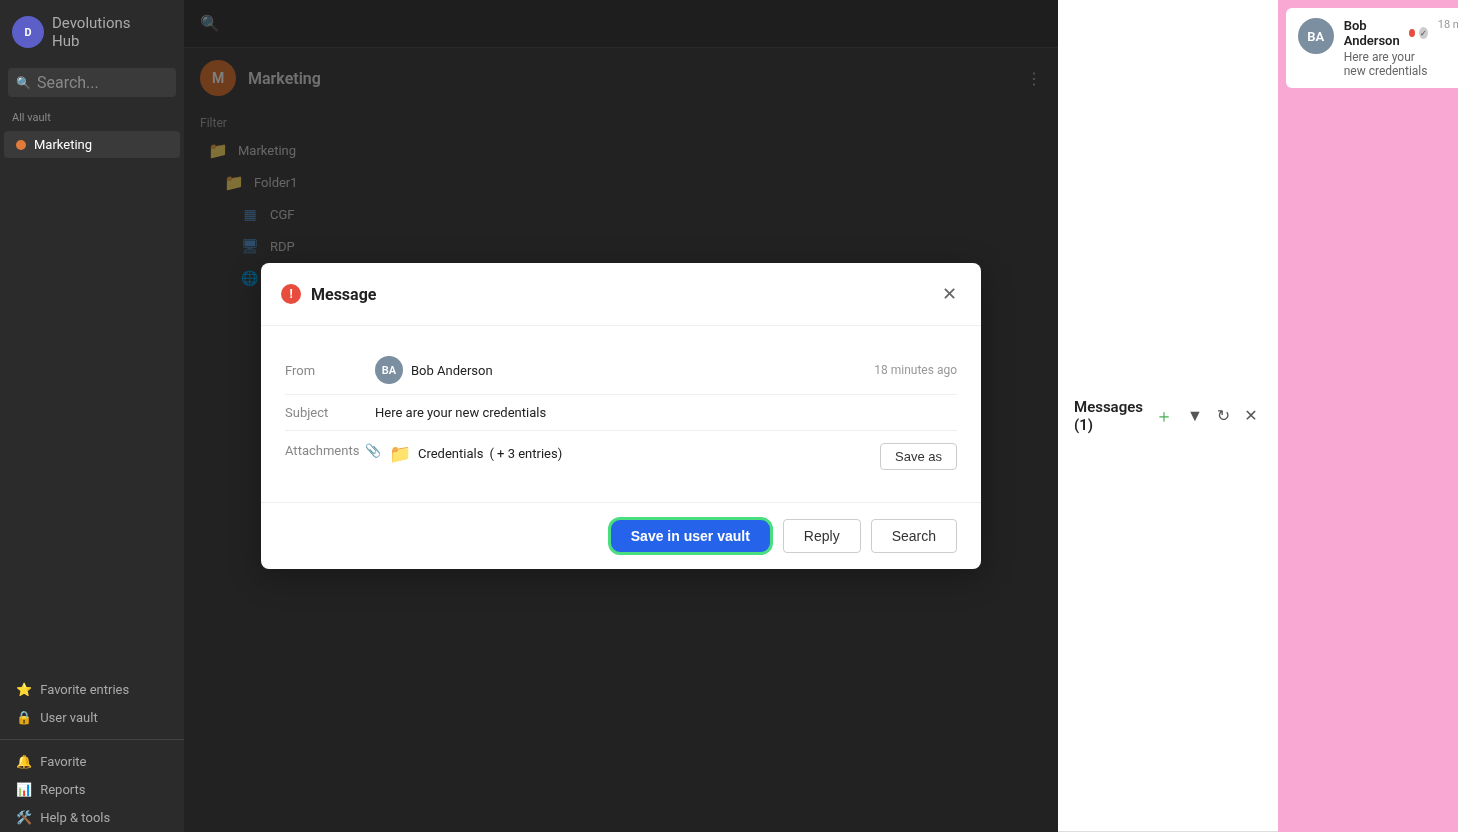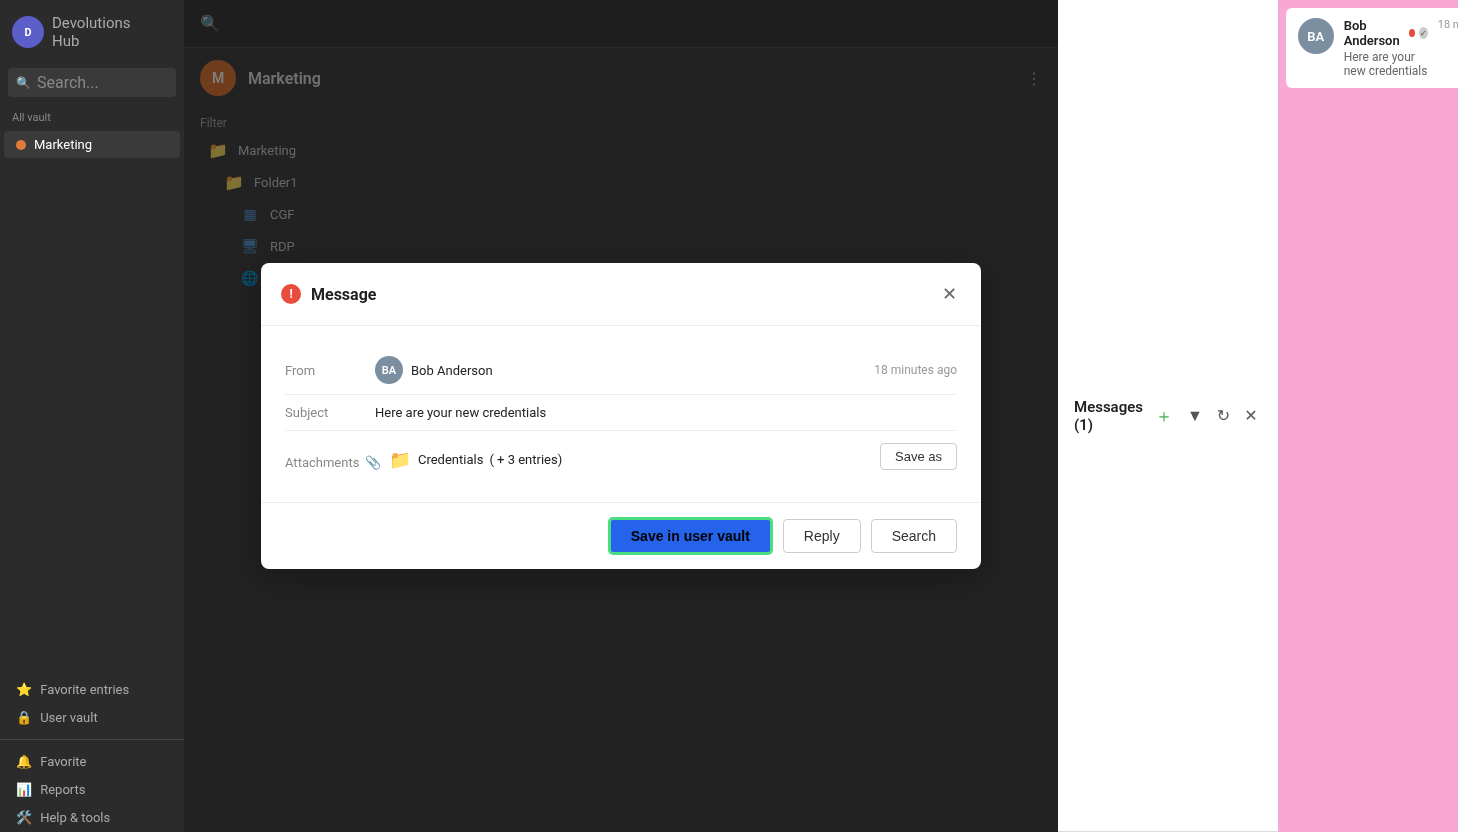--- a/index.html
+++ b/index.html
@@ -181,38 +181,38 @@
     .sender-avatar { width: 28px; height: 28px; border-radius: 50%; background: #7b8fa0; color: #fff; display: flex; align-items: center; justify-content: center; font-size: 11px; font-weight: 600; }
     .modal-message-area {
       margin: 12px 0;
       background: #f5f5f5;
       border-radius: 6px;
       padding: 16px;
       min-height: 190px;
       font-size: 13px;
       color: #333;
     }
-    .modal-attachments { display: flex; align-items: flex-end; padding: 12px 0; gap: 8px; }
+    .modal-attachments { display: flex; align-items: flex-start; padding: 12px 0; gap: 8px; }
     .attachment-label { font-size: 13px; color: #888; display: flex; align-items: center; gap: 6px; }
     .attachment-file { display: flex; align-items: center; gap: 6px; font-size: 13px; color: #222; }
     .attachment-folder-icon { color: #e0a040; font-size: 18px; }
     .save-as-btn { margin-left: auto; border: 1px solid #ccc; background: #fff; border-radius: 4px; padding: 5px 14px; font-size: 13px; color: #333; cursor: pointer; }
     .modal-footer {
       padding: 14px 24px;
       border-top: 1px solid #eee;
       display: flex;
       justify-content: flex-end;
       gap: 10px;
       align-items: center;
     }
     .btn-primary {
       background: #2563eb;
-      color: #000000;
+      color: #ffffff;
       border: 3px solid #4ade80;
-      border-radius: 5px;
+      border-radius: 12px;
       padding: 8px 20px;
       font-size: 14px;
       font-weight: 600;
       cursor: pointer;
       margin-left: 16px;
     }
     .btn-secondary {
       background: #fff;
       color: #333;
       border: 1px solid #ccc;

